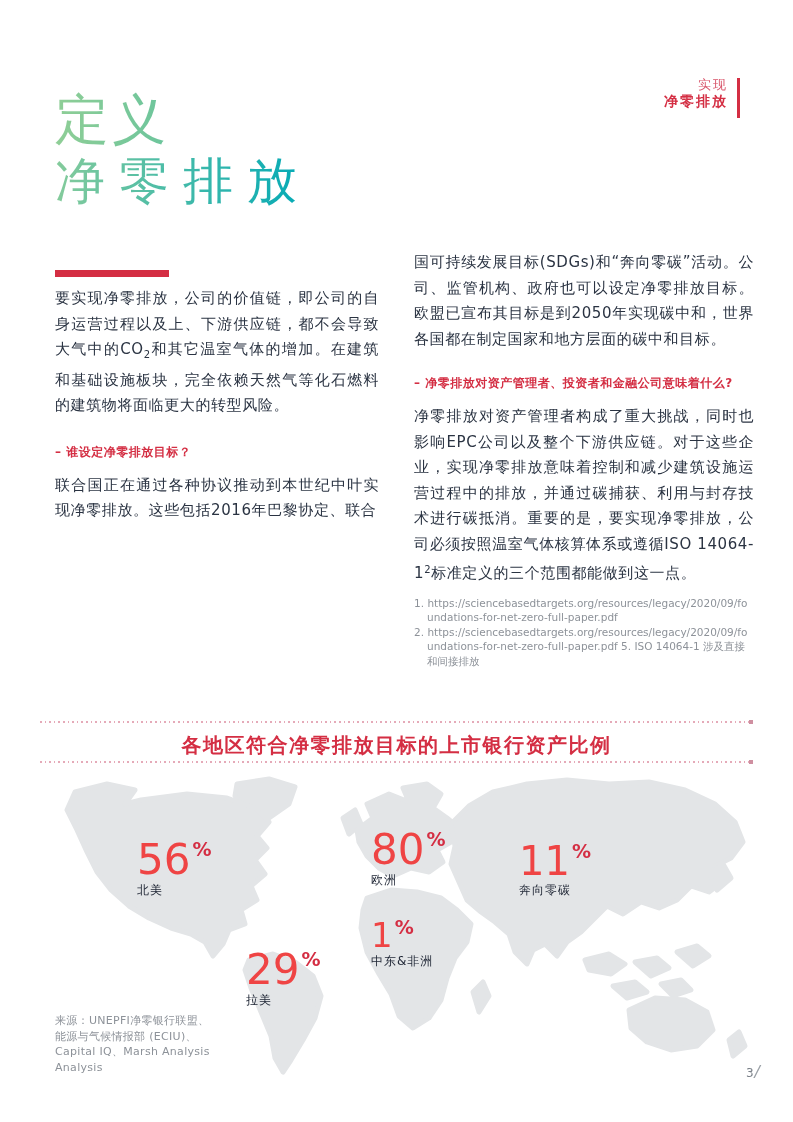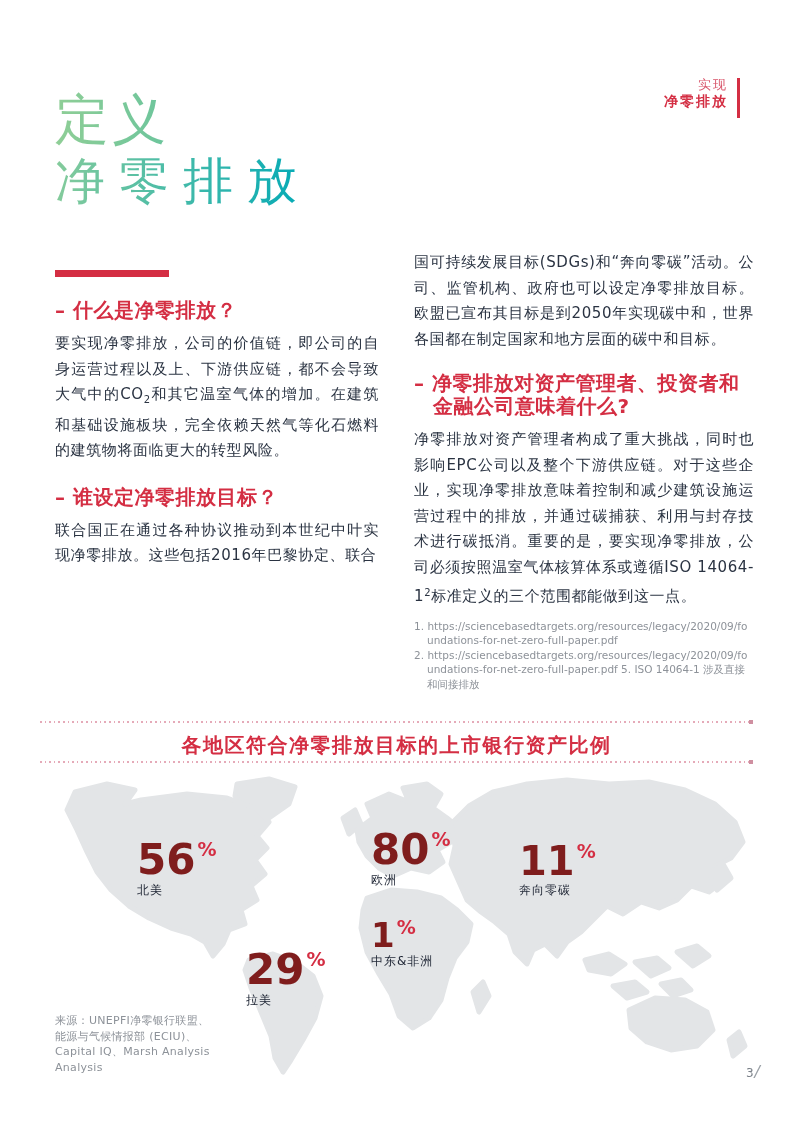--- a/index.html
+++ b/index.html
@@ -24,21 +24,21 @@
     -webkit-background-clip:text; background-clip:text; color:transparent; }
 
   
   .col { position:absolute; top:250px; }
   .col-left { left:55px; width:324px; }
   .col-right { left:414px; width:340px; }
   .para { font-size:15px; line-height:25.5px; letter-spacing:0.6px; color:#2a3342;
     text-align:justify; }
   .para.bold { font-weight:bold; }
   .red-rule { width:114px; height:7px; background:#d42e43; margin-top:20px; }
-  .section-heading { margin-top:22px; color:#d42e43; font-weight:bold; font-size:20px;
+  .section-heading { margin-top:22px; color:#d42e43; font-weight:bold; font-size:12px;
     line-height:23px; letter-spacing:0.5px; padding-left:19px; text-indent:-19px; }
   .col-right .section-heading { margin-top:20px; }
   .section-body { margin-top:9px; }
   sub.co2 { font-size:10px; vertical-align:-4px; }
   sup.fnref { font-size:10px; vertical-align:5px; }
 
   .footnotes { margin-top:9px; width:336px; }
   .footnote { font-size:10.5px; line-height:14.5px; color:#8d9299; padding-left:13px;
     text-indent:-13px; word-break:break-all; }
 
@@ -48,21 +48,21 @@
   .dotted-line::after { content:""; position:absolute; right:0; top:-1px; width:4px; height:4px; background:#cf8fa0; }
   .dotted-top { top:721px; }
   .dotted-bottom { top:761px; }
   .chart-title { position:absolute; left:0; top:732px; width:100%; text-align:center;
     font-size:20px; font-weight:bold; color:#d42e43; letter-spacing:1.5px; }
 
   .map-wrap { position:absolute; left:37px; top:776px; width:720px; height:300px; }
   .map-wrap svg { position:absolute; left:0; top:0; }
 
   .map-label { position:absolute; white-space:nowrap; }
-  .map-label .num { color:#7f1d1d; font-weight:bold; line-height:1; }
+  .map-label .num { color:#ef4444; font-weight:normal; line-height:1; }
   .map-label .pct { color:#d42e43; font-weight:bold; font-size:19px; vertical-align:18px; margin-left:2px; }
   .map-label .region { color:#1d2433; font-weight:normal; font-size:12px; letter-spacing:1px; margin-top:1px; }
   .lbl-na    { left:100px; top:62px; }  .lbl-na .num    { font-size:42px; }
   .lbl-eu    { left:334px; top:52px; }  .lbl-eu .num    { font-size:42px; }
   .lbl-apac  { left:482px; top:64px; }  .lbl-apac .num  { font-size:40px; } .lbl-apac .pct { vertical-align:17px; }
   .lbl-mea   { left:334px; top:140px; } .lbl-mea .num   { font-size:34px; } .lbl-mea .pct { vertical-align:13px; }
   .lbl-latam { left:209px; top:172px; } .lbl-latam .num { font-size:42px; }
 
   .chart-source { position:absolute; left:55px; top:1013px; font-size:11px; line-height:15.5px;
     color:#8d9299; white-space:pre-line; letter-spacing:0.3px; }
@@ -83,21 +83,20 @@
     <div class="tag-bar"></div>
   </div>
 
   <div class="title-block">
     <div class="title-line1">定义</div>
     <div class="title-line2">净零排放</div>
   </div>
 
   <div class="col col-left">
     <div class="red-rule"></div>
-    <h3 class="section-heading">– 什么是净零排放？</h3>
     <p class="para section-body"><span>要实现净零排放，公司的价值链，即公司的自身运营过程以及上、下游供应链，都不会导致大气中的CO</span><sub class="co2">2</sub><span>和其它温室气体的增加。在建筑和基础设施板块，完全依赖天然气等化石燃料的建筑物将面临更大的转型风险。</span></p>
     <h3 class="section-heading">– 谁设定净零排放目标？</h3>
     <p class="para section-body">联合国正在通过各种协议推动到本世纪中叶实现净零排放。这些包括2016年巴黎协定、联合</p>
   </div>
 
   <div class="col col-right">
     <p class="para">国可持续发展目标(SDGs)和“奔向零碳”活动。公司、监管机构、政府也可以设定净零排放目标。欧盟已宣布其目标是到2050年实现碳中和，世界各国都在制定国家和地方层面的碳中和目标。</p>
     <h3 class="section-heading">– 净零排放对资产管理者、投资者和金融公司意味着什么?</h3>
     <p class="para section-body"><span>净零排放对资产管理者构成了重大挑战，同时也影响EPC公司以及整个下游供应链。对于这些企业，实现净零排放意味着控制和减少建筑设施运营过程中的排放，并通过碳捕获、利用与封存技术进行碳抵消。重要的是，要实现净零排放，公司必须按照温室气体核算体系或遵循ISO 14064-1</span><sup class="fnref">2</sup><span>标准定义的三个范围都能做到这一点。</span></p>
     <div class="footnotes">

